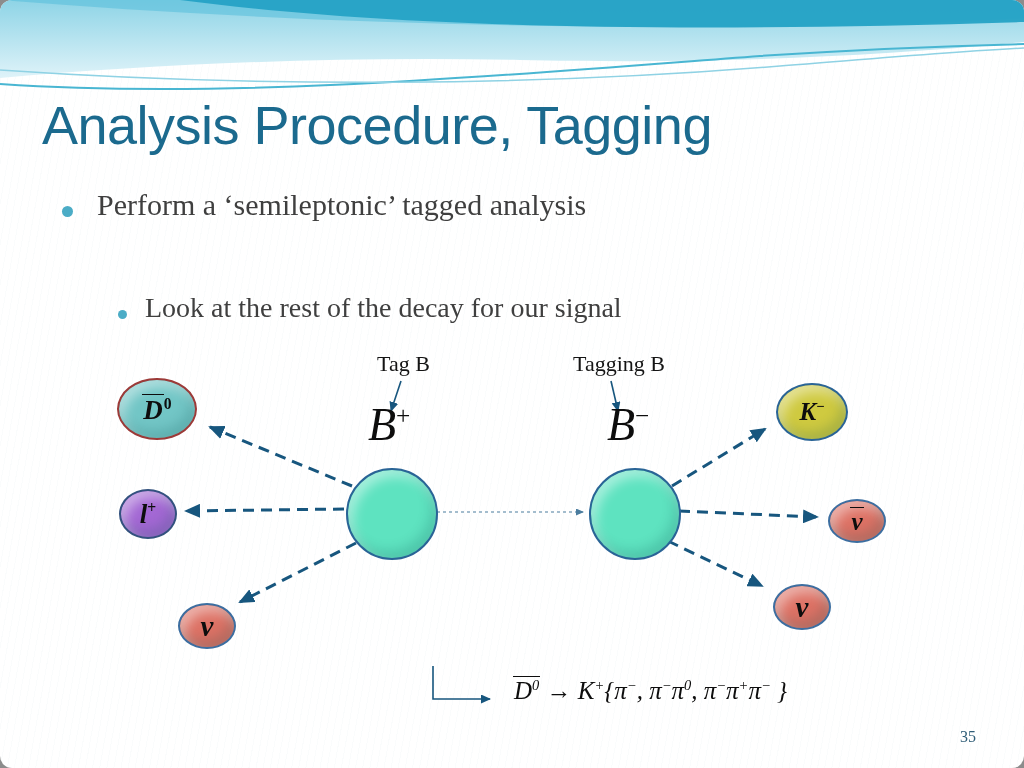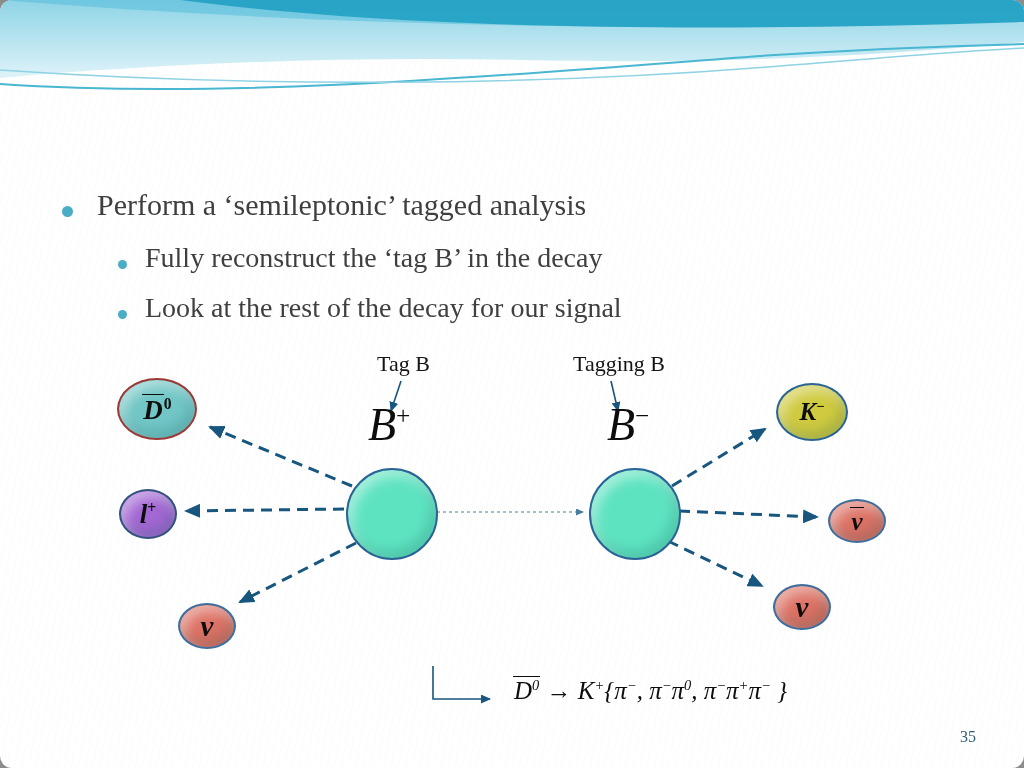--- a/index.html
+++ b/index.html
@@ -91,28 +91,25 @@
         <stop offset="1" stop-color="#dff3f9"></stop>
       </linearGradient>
     </defs>
     <path fill="url(#bg1)" d="M0,0 H1024 V42 C860,58 700,64 520,60 C340,56 160,64 0,78 Z"></path>
     <path fill="#55bedb" opacity="0.55" d="M0,0 C250,20 520,30 800,26 C880,25 960,22 1024,18 V0 H0 Z"></path>
     <path fill="#25a2c5" opacity="0.95" d="M180,0 C380,26 640,34 1024,22 V0 Z"></path>
     <path fill="none" stroke="#49b6d2" stroke-width="2" d="M0,84 C240,100 520,74 760,56 C850,50 940,46 1024,44"></path>
     <path fill="none" stroke="#8fd2e4" stroke-width="1.5" d="M0,70 C260,88 540,86 780,66 C870,59 950,52 1024,48"></path>
   </svg>
 
+  <h1 class="title" style="color: rgb(27, 106, 142);">Analysis Procedure, Tagging</h1>
 
   <div class="bullet-row row-l1">
     <span class="dot" style="background: rgb(75, 172, 198);"></span>
     <span>Perform a ‘semileptonic’ tagged analysis</span>
-  </div>
-  <div class="bullet-row row-l2a">
-    <span class="dot" style="background: rgb(75, 172, 198);"></span>
-    <span>Fully reconstruct the ‘tag B’ in the decay</span>
   </div>
   <div class="bullet-row row-l2b">
     <span class="dot" style="background: rgb(75, 172, 198);"></span>
     <span>Look at the rest of the decay for our signal</span>
   </div>
 
   <svg class="arrows" width="1024" height="768" viewBox="0 0 1024 768">
     <defs>
       <marker id="ah" markerUnits="userSpaceOnUse" markerWidth="16" markerHeight="14" refX="14" refY="7" orient="auto">
         <path d="M0,0 L16,7 L0,14 Z" fill="#17567e"></path>

